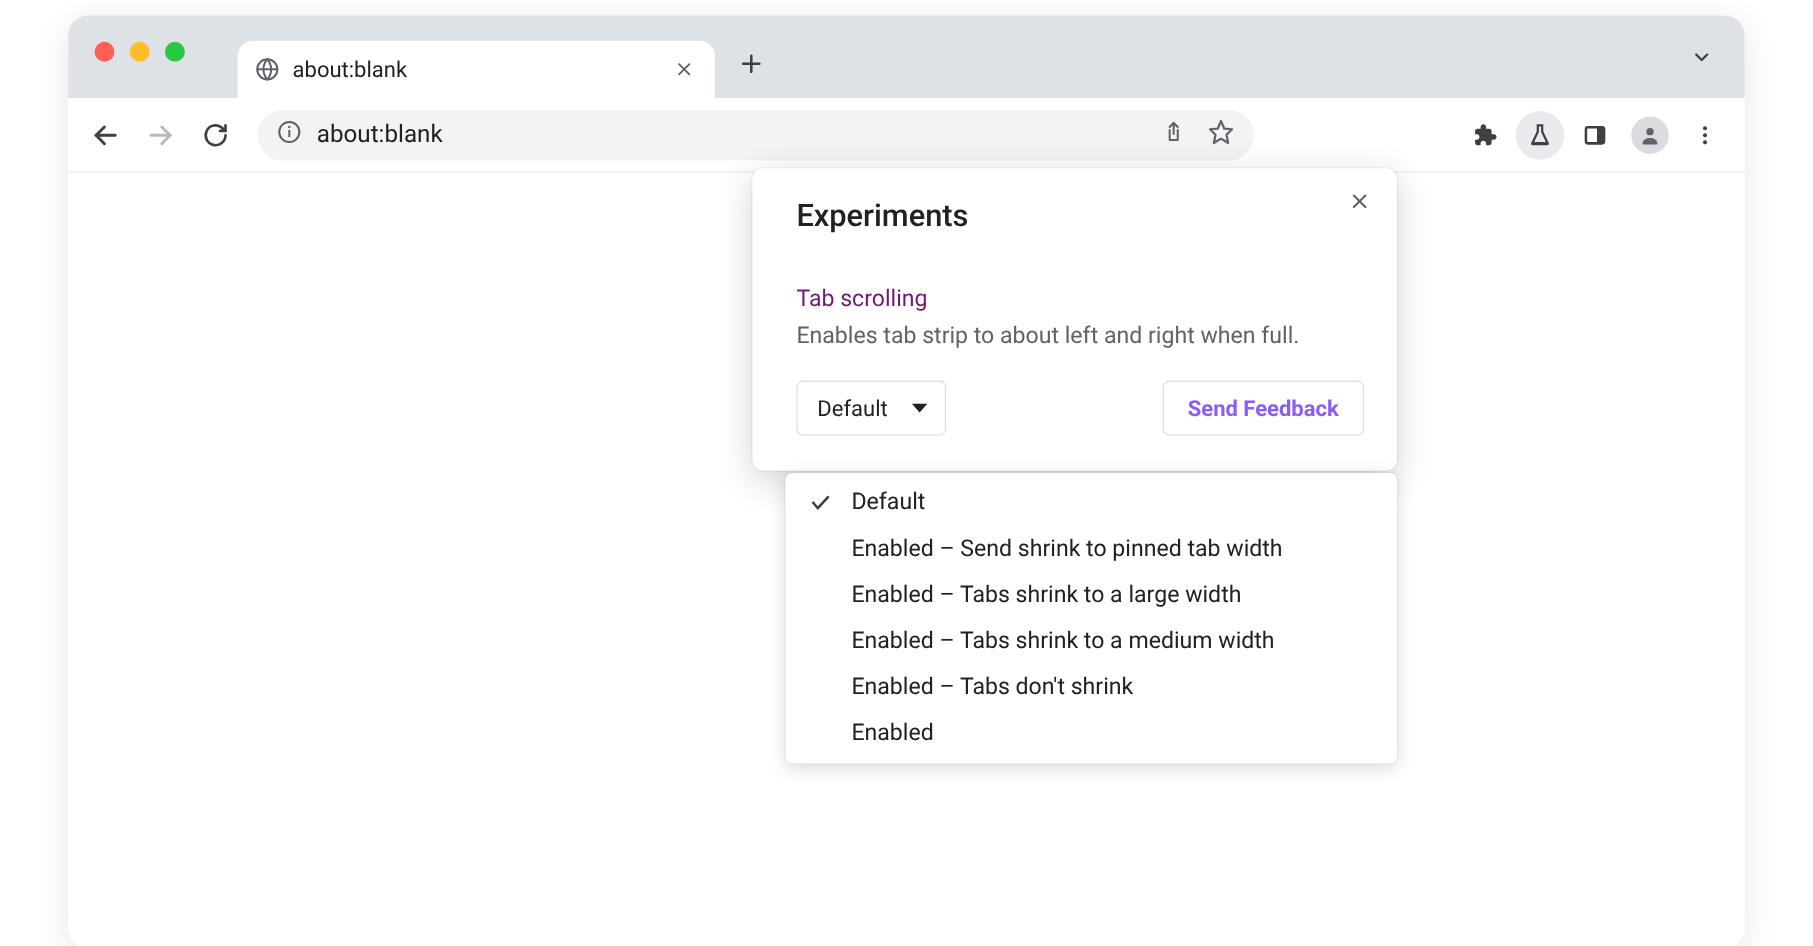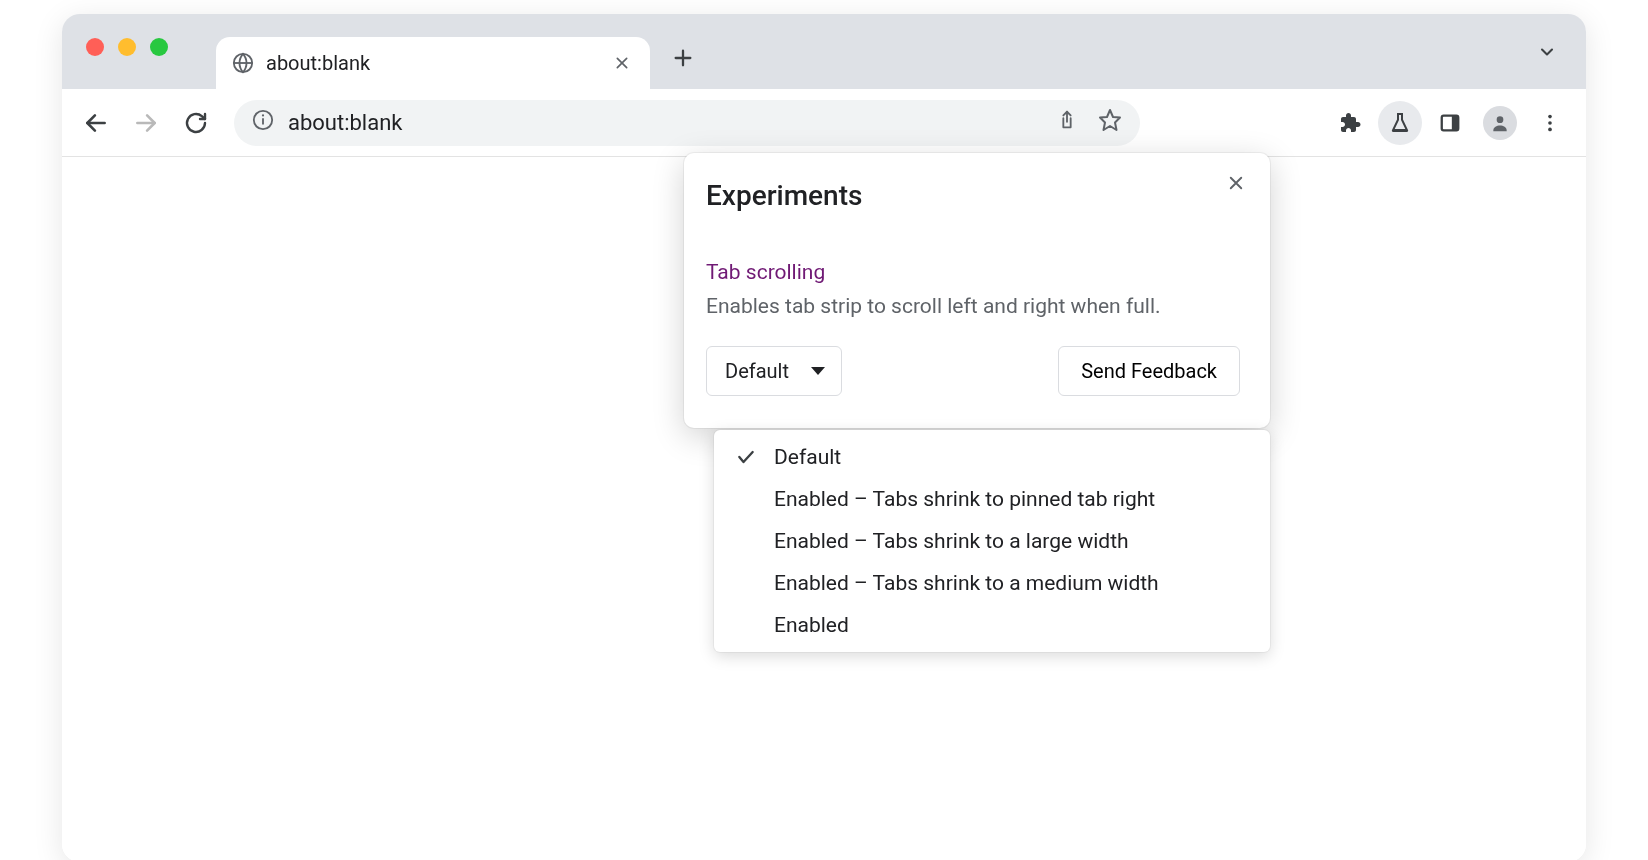--- a/index.html
+++ b/index.html
@@ -153,21 +153,21 @@
   }
 
   .experiments-panel {
     position:absolute;
     left: 684px;
     top: 153px;
     width: 586px;
     background:#fff;
     border-radius: 10px;
     box-shadow: 0 8px 32px rgba(0,0,0,0.18), 0 0 0 1px rgba(0,0,0,0.05);
-    padding: 26px 30px 32px 22px;
+    padding: 26px 30px 32px 40px;
   }
   .experiments-panel .panel-close {
     position:absolute;
     right: 18px; top: 14px;
     width: 32px;height:32px;
     color:#5f6368;
     display:flex;align-items:center;justify-content:center;
     font-size:24px;
     border-radius:50%;
   }
@@ -212,22 +212,22 @@
     border-top:8px solid #202124;
   }
   .feedback-btn {
     margin-left:auto;
     height: 50px;
     border:1px solid #dadce0;
     border-radius: 6px;
     padding: 0 22px;
     display:flex;align-items:center;
     font-size: 20px;
-    font-weight: 400;
-    color:#000000;
+    font-weight: 700;
+    color:#8b5cf6;
     background:#fff;
     cursor:pointer;
   }
 
   .dropdown {
     position:absolute;
     left: 714px;
     top: 430px;
     width: 556px;
     background:#fff;
@@ -377,21 +377,21 @@
 </div>
 
 <div class="experiments-panel">
   <div class="panel-close">
     <svg width="18" height="18" viewBox="0 0 24 24" stroke="#5f6368" stroke-width="2.5" stroke-linecap="round">
       <path d="M5 5l14 14M19 5L5 19"></path>
     </svg>
   </div>
   <h1>Experiments</h1>
   <div class="exp-name">Tab scrolling</div>
-  <div class="exp-desc">Enables tab strip to scroll left and right when full.</div>
+  <div class="exp-desc">Enables tab strip to about left and right when full.</div>
   <div class="exp-row">
     <div class="select-box">
       <span>Default</span>
       <span class="caret-down"></span>
     </div>
     <div class="feedback-btn">
       <span>Send Feedback</span>
     </div>
   </div>
 </div>
@@ -400,27 +400,31 @@
     <div class="opt">
       <span class="check">
         <svg width="20" height="20" viewBox="0 0 24 24" fill="none" stroke="#3c4043" stroke-width="2.8" stroke-linecap="round" stroke-linejoin="round">
           <polyline points="4 12 9 18 20 6"></polyline>
         </svg>
       </span>
       <span class="opt-label">Default</span>
     </div>
     <div class="opt">
       <span class="check"></span>
-      <span class="opt-label">Enabled – Tabs shrink to pinned tab right</span>
+      <span class="opt-label">Enabled – Send shrink to pinned tab width</span>
     </div>
     <div class="opt">
       <span class="check"></span>
       <span class="opt-label">Enabled – Tabs shrink to a large width</span>
     </div>
     <div class="opt">
       <span class="check"></span>
       <span class="opt-label">Enabled – Tabs shrink to a medium width</span>
     </div>
     <div class="opt">
       <span class="check"></span>
+      <span class="opt-label">Enabled – Tabs don't shrink</span>
+    </div>
+    <div class="opt">
+      <span class="check"></span>
       <span class="opt-label">Enabled</span>
     </div>
   </div>
 
 </body></html>

